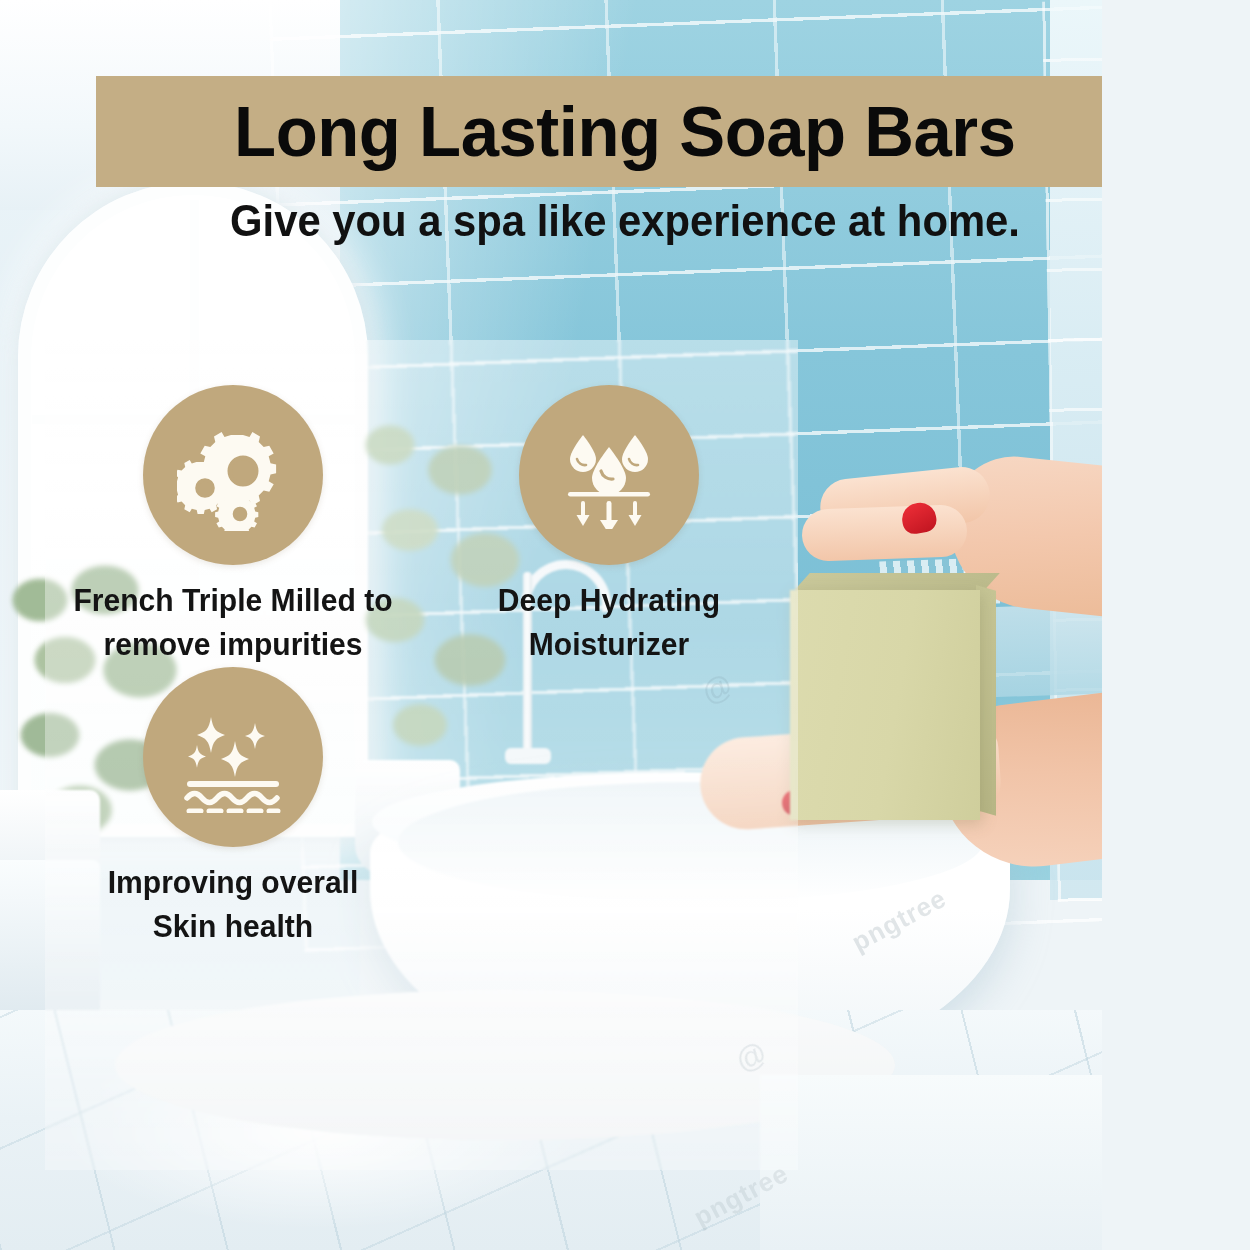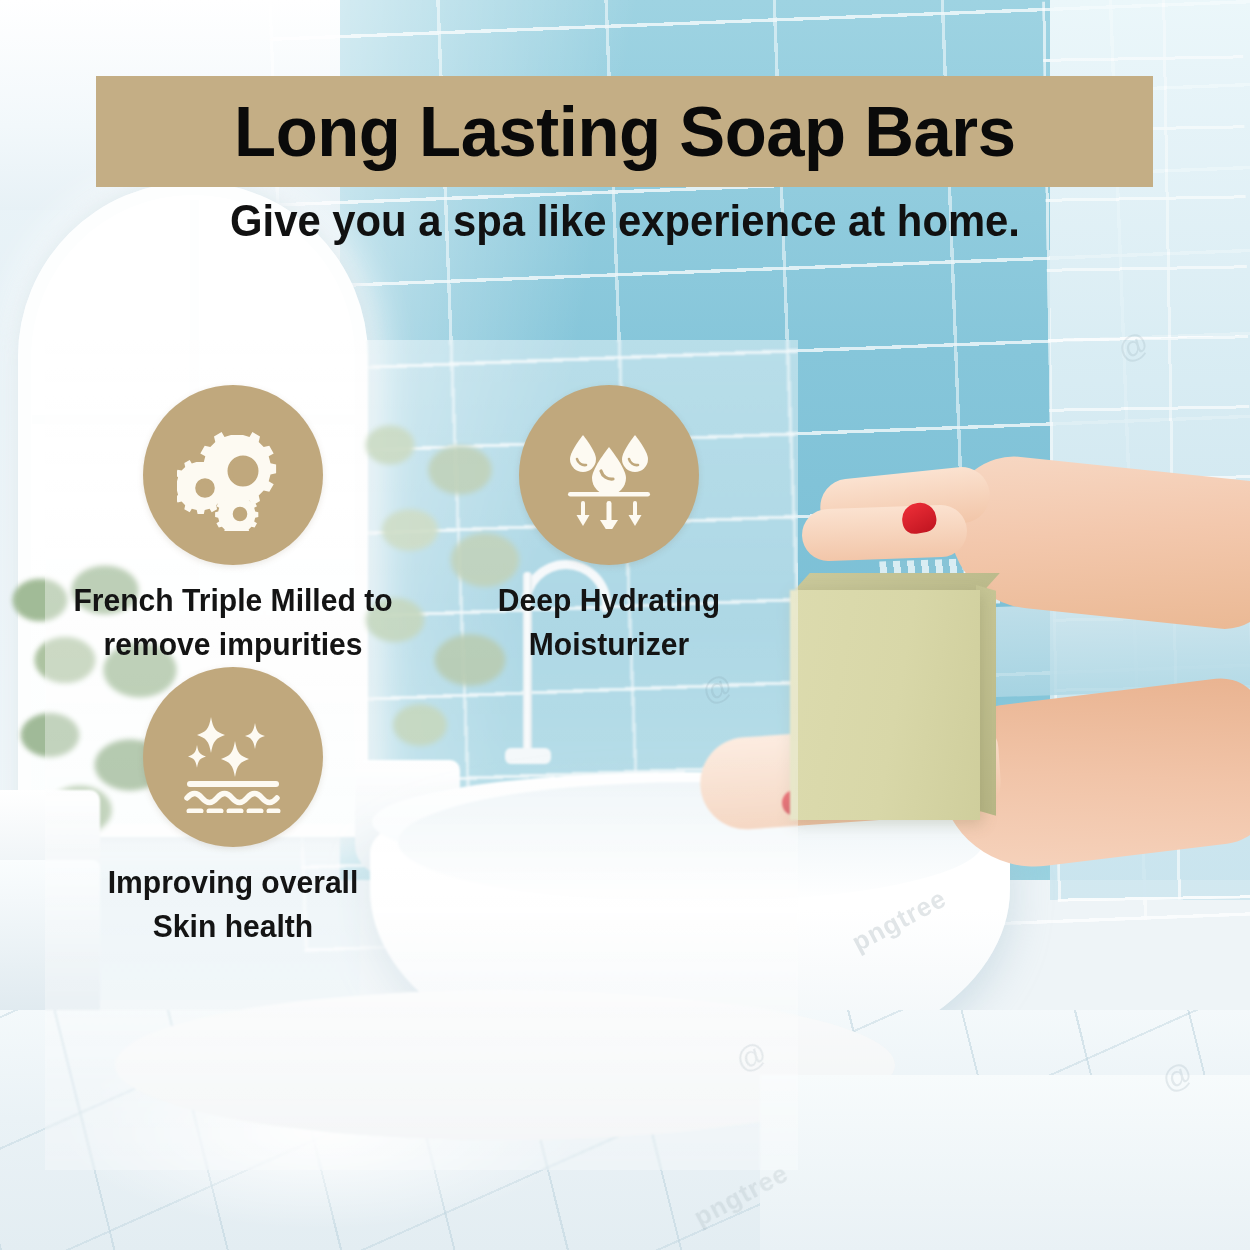--- a/index.html
+++ b/index.html
@@ -3,21 +3,21 @@
 <meta charset="utf-8">
 <style>
   * { margin:0; padding:0; box-sizing:border-box; }
   html,body { width:1250px; height:1250px; overflow:hidden; }
   body {
     font-family:"Liberation Sans", sans-serif;
     background:#eef4f7;
     position:relative;
   }
 
-  #stage { position:absolute; inset:0; width:1250px; height:1250px; overflow:hidden; }
+  #stage { position:absolute; inset:0; width:1102px; height:1250px; overflow:hidden; }
 
   
   .bg { position:absolute; inset:0; }
 
   
   .tile-wall {
     position:absolute; left:340px; top:0; width:910px; height:880px;
     background:
       linear-gradient(100deg, rgba(255,255,255,.55) 0%, rgba(255,255,255,0) 28%),
       linear-gradient(180deg,#9ed3e2 0%, #86c6da 40%, #7cc0d6 70%, #9ad2e0 100%);

